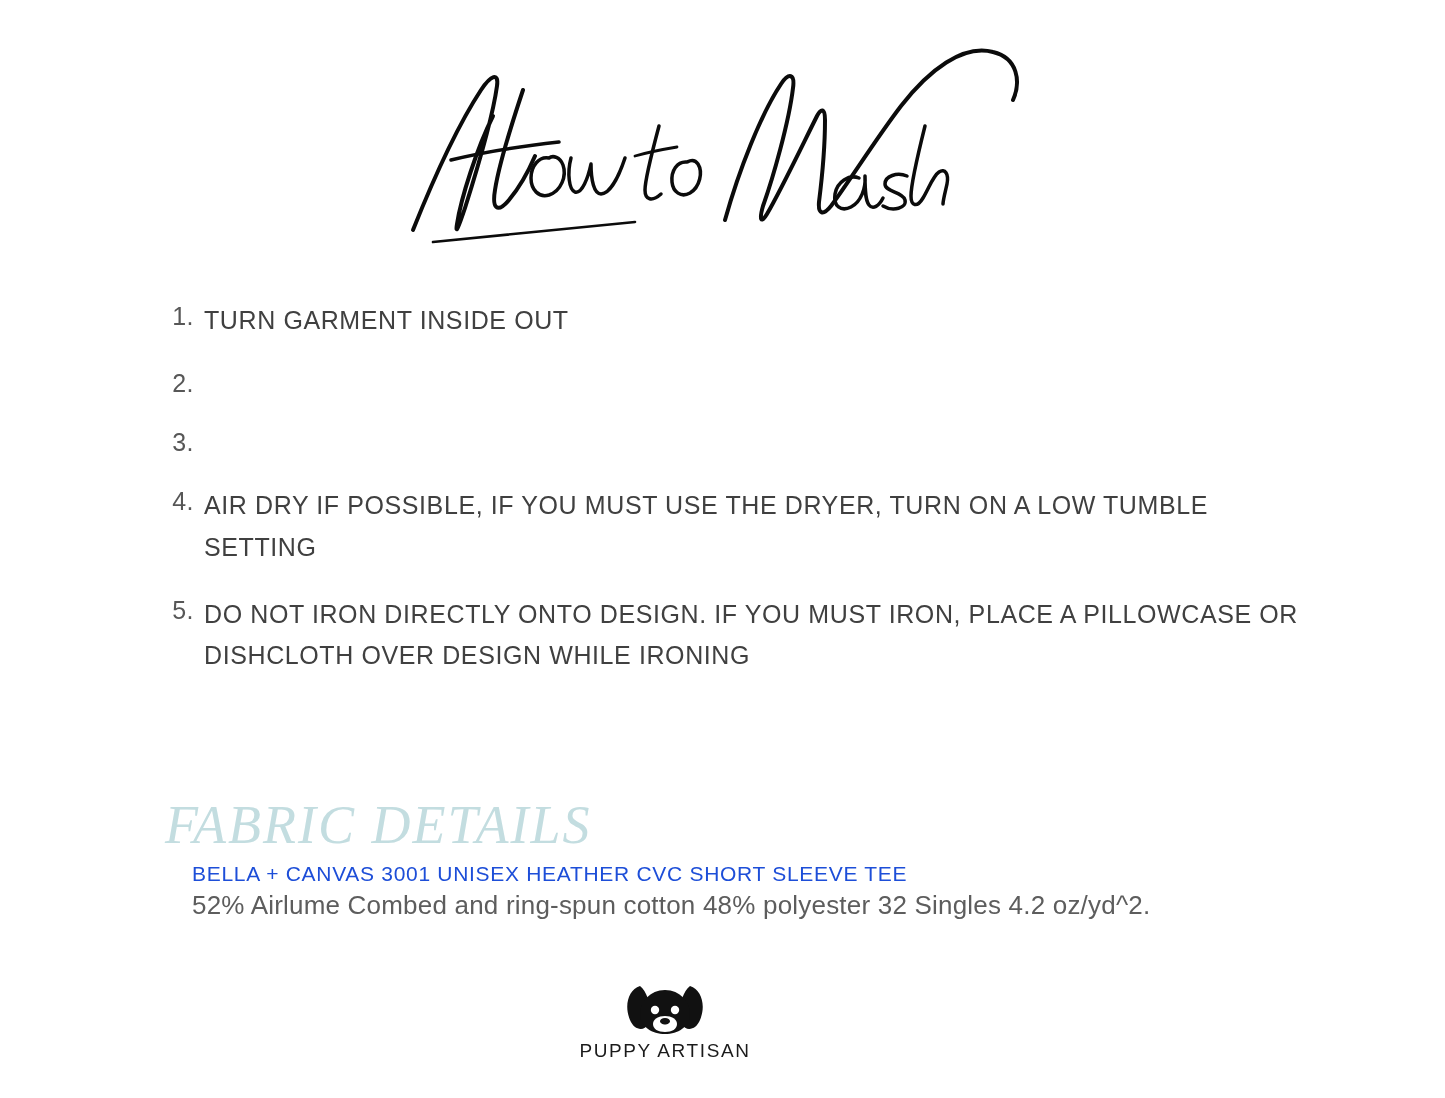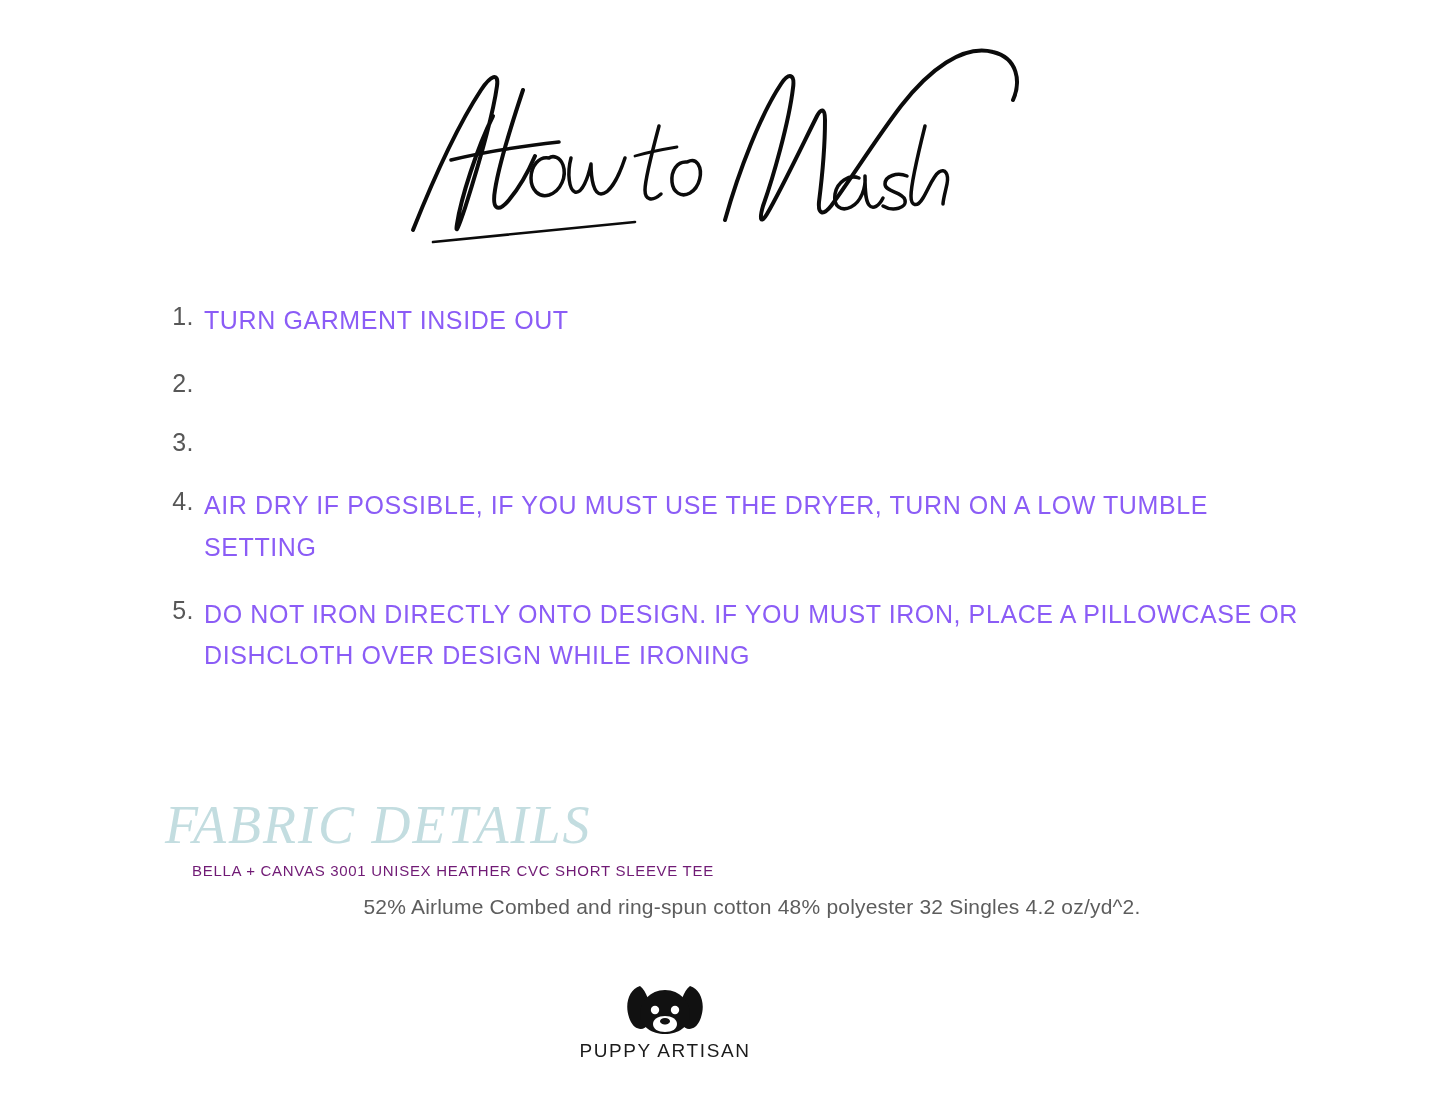--- a/index.html
+++ b/index.html
@@ -51,21 +51,21 @@
     text-align: right;
     padding-right: 10px;
     font-size: 25px;
     letter-spacing: 0.5px;
     color: #575757;
     line-height: 1.32;
   }
   .inst-text {
     font-size: 25px;
     letter-spacing: 0.6px;
-    color: #8b5cf6;
+    color: #404040;
     line-height: 1.65;
     text-transform: uppercase;
   }
 
   
   .fabric-heading {
     position: absolute;
     top: 770px;
     left: 165px;
     font-family: "Liberation Serif", serif;
@@ -76,31 +76,30 @@
     white-space: nowrap;
     margin-top: 24px;
   }
   .fabric-body {
     position: absolute;
     top: 862px;
     left: 192px;
     width: 1120px;
   }
   .fabric-line1 {
-    font-size: 15px;
+    font-size: 21px;
     letter-spacing: 0.7px;
-    color: #701a75;
+    color: #1d4ed8;
     text-transform: uppercase;
-    margin-bottom: 16px;
+    margin-bottom: 4px;
   }
   .fabric-line2 {
-    font-size: 21px;
+    font-size: 26px;
     letter-spacing: 0.2px;
     color: #5d5d5d;
-    text-align: center;
   }
 
   
   .footer {
     position: absolute;
     top: 980px;
     left: 0;
     width: 1330px;
     text-align: center;
   }

